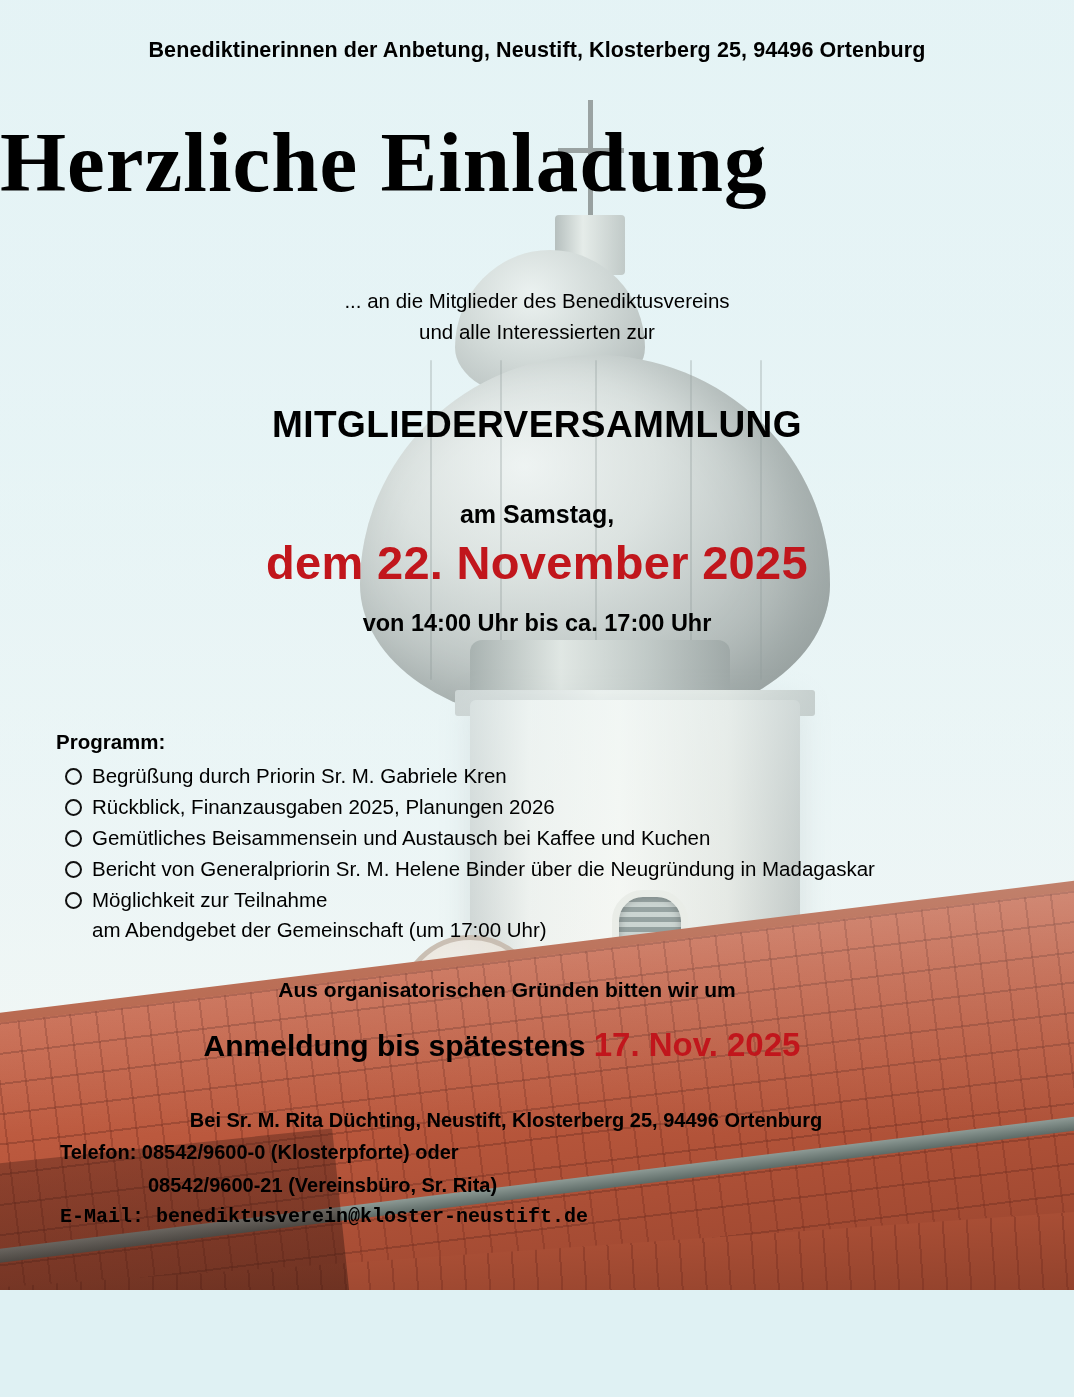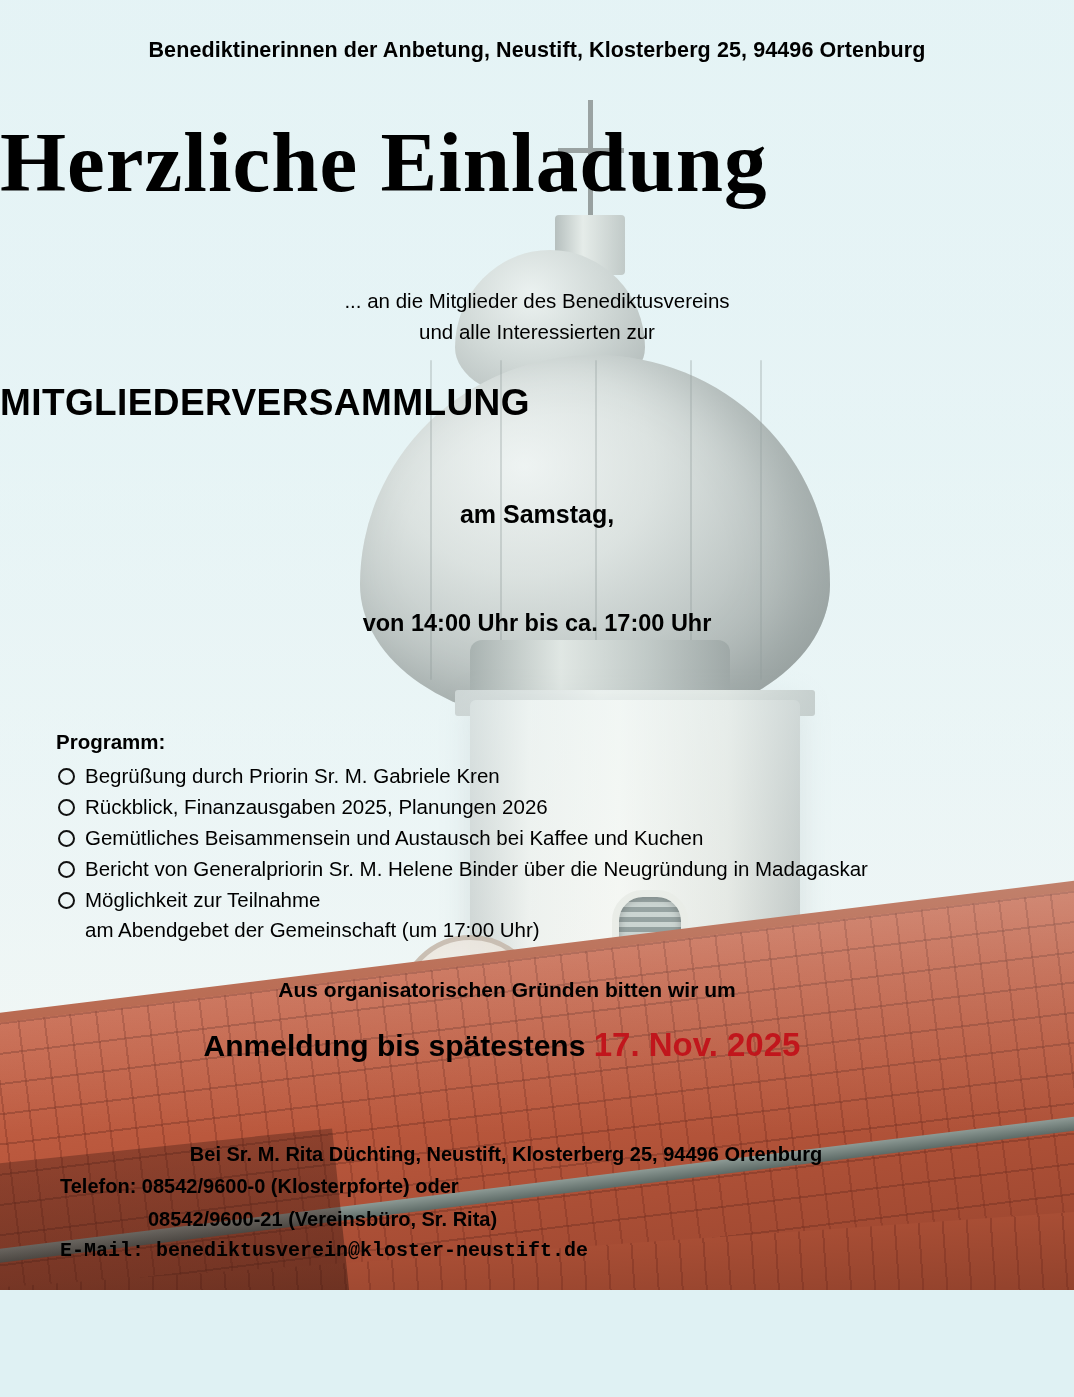--- a/index.html
+++ b/index.html
@@ -296,24 +296,24 @@
     left: 0;
     width: 100%;
     text-align: center;
     font-size: 20.5px;
     font-weight: normal;
     line-height: 1.5;
   }
 
   .event-title {
     position: absolute;
-    top: 382px;
-    left: 0;
-    width: 100%;
-    text-align: left;
+    top: 404px;
+    left: 0;
+    width: 100%;
+    text-align: center;
     font-size: 37px;
     font-weight: bold;
     letter-spacing: 0.4px;
   }
 
   .date-day {
     position: absolute;
     top: 492px;
     left: 0;
     width: 100%;
@@ -351,21 +351,21 @@
     left: 56px;
     width: 960px;
   }
   .program-title {
     font-size: 20.5px;
     font-weight: bold;
     margin-bottom: 7px;
   }
   .program-list {
     list-style: none;
-    margin: 0;
+    margin: 7px;
     padding: 0;
   }
   .program-list li {
     position: relative;
     padding-left: 29px;
     font-size: 20.5px;
     line-height: 1.42;
     margin-bottom: 2px;
   }
   .program-list li .bullet {
@@ -411,21 +411,20 @@
   }
 
   .contact {
     position: absolute;
     top: 1104px;
     left: 56px;
     width: 900px;
     font-size: 20px;
     font-weight: bold;
     line-height: 1.62;
-    margin-top: 34px;
   }
   .contact .l1 { text-align: center; }
   .contact .l2 { text-align: left; padding-left: 4px; }
   .contact .l3 { text-align: left; padding-left: 92px; }
   .contact .l4 { text-align: left; padding-left: 4px; font-family: Liberation Mono, monospace; }
 </style>
 </head>
 <body>
 
 <div id="poster">
@@ -489,20 +488,21 @@
 
     <div class="invite-lines">
       <div>... an die Mitglieder des Benediktusvereins</div>
       <div>und alle Interessierten zur</div>
     </div>
 
     <div class="event-title">MITGLIEDERVERSAMMLUNG</div>
 
     <div class="date-day">am Samstag,</div>
 
+    <div class="date-main">dem 22. November 2025</div>
 
     <div class="time-line">von 14:00 Uhr bis ca. 17:00 Uhr</div>
 
     <div class="program">
       <div class="program-title">Programm:</div>
       <ul class="program-list">
         <li>
           <span class="bullet"></span>
           <span>Begrüßung durch Priorin Sr. M. Gabriele Kren</span>
         </li>

